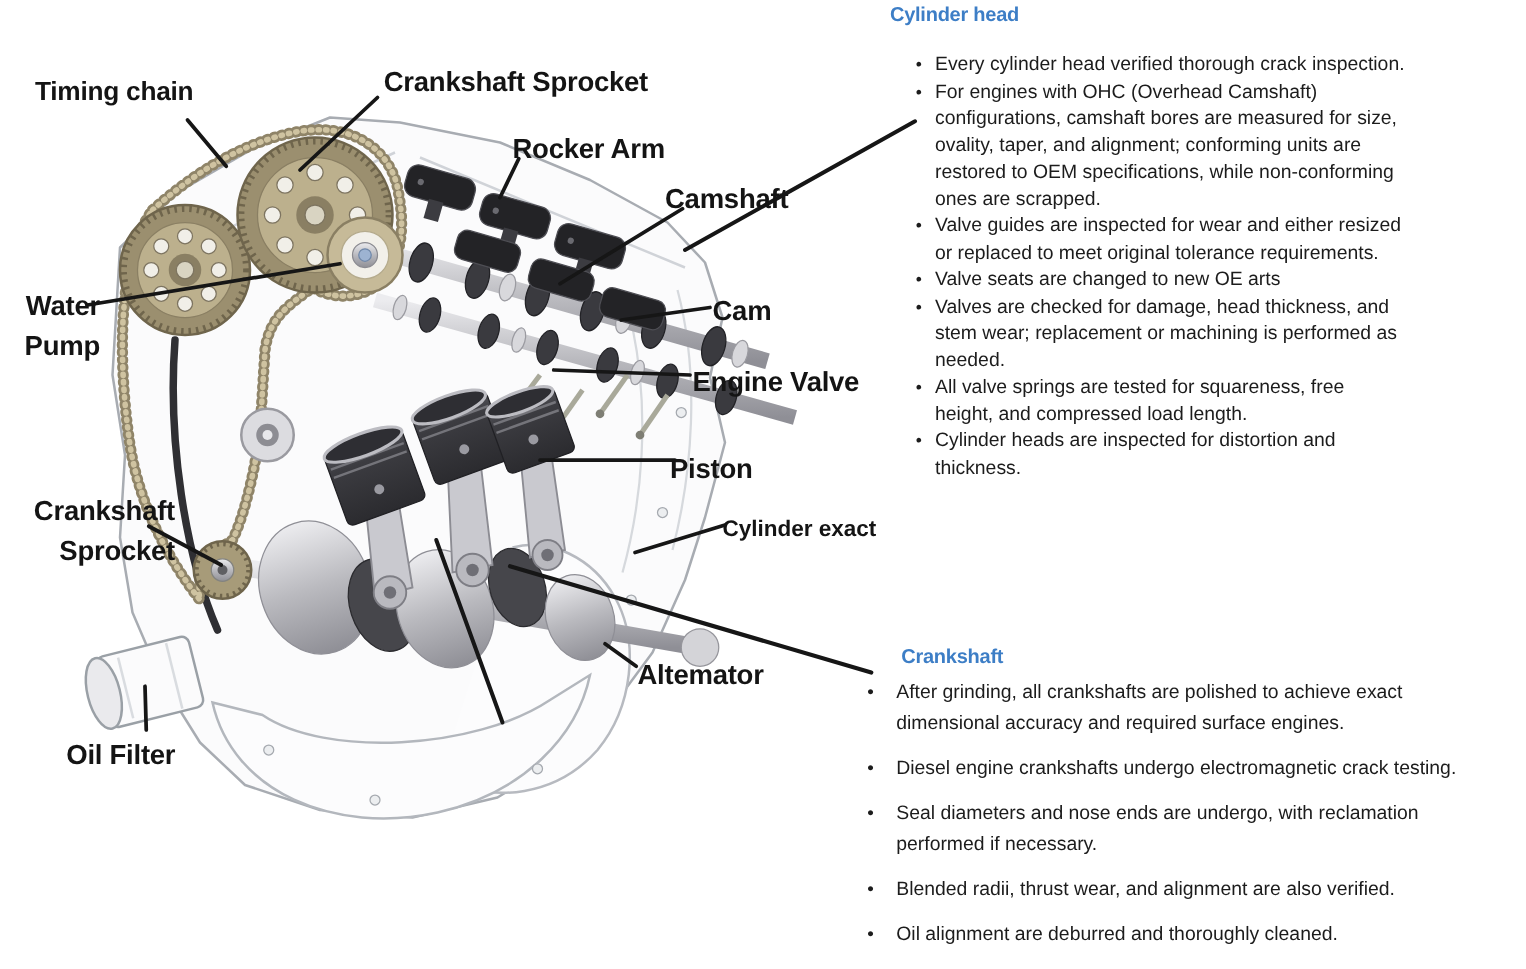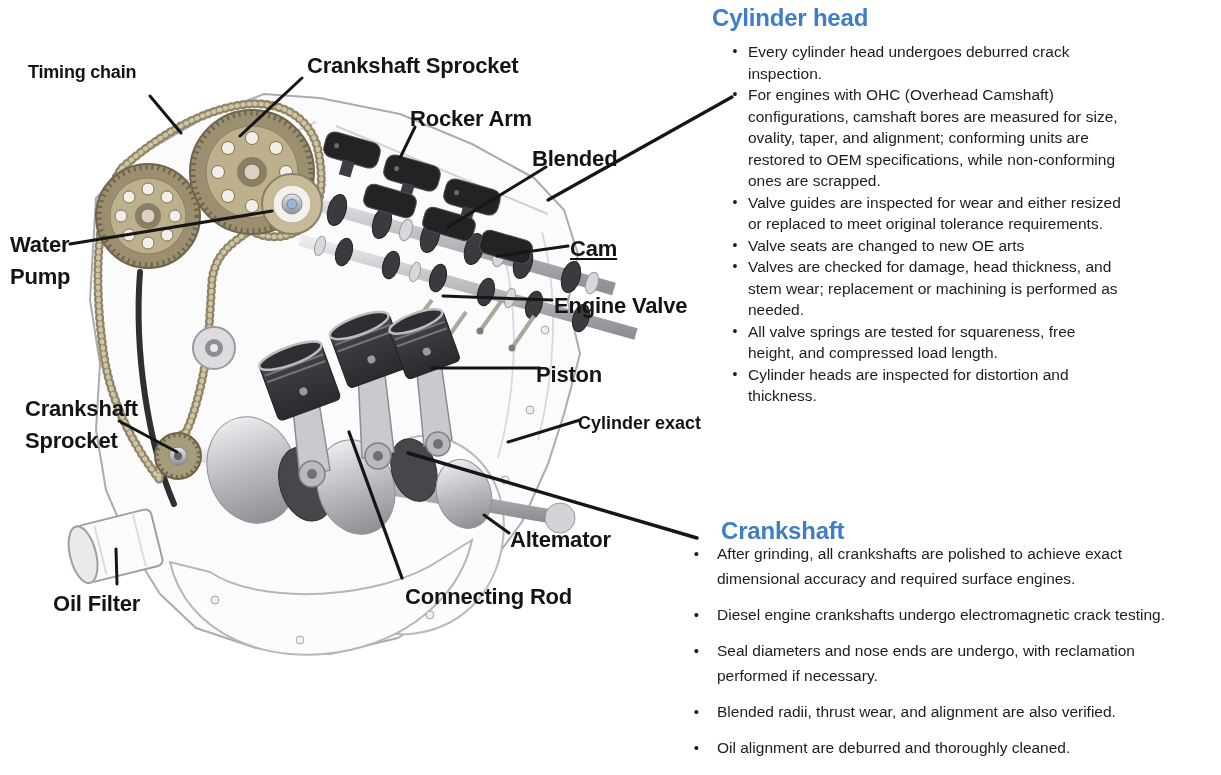--- a/index.html
+++ b/index.html
@@ -7,28 +7,28 @@
   html,body{margin:0;padding:0;background:#ffffff;}
   .stage{
     position:relative;width:1221px;height:775px;background:#fff;overflow:hidden;
     font-family:"Liberation Sans",sans-serif;color:var(--body);
   }
   
   .lbl{
     position:absolute;font-weight:bold;font-size:22px;line-height:1.45;
     color:var(--ink);white-space:nowrap;letter-spacing:-0.2px;
   }
-  .lbl.wrap{white-space:normal;line-height:1.45;}
+  .lbl.wrap{white-space:normal;line-height:1.45;text-align:right;}
   .diagram-title{
     position:absolute;left:163px;top:666px;font-size:29px;font-weight:bold;
     color:#1a1a1a;letter-spacing:-0.3px;white-space:nowrap;
   }
   
   .sec-heading{
-    position:absolute;font-size:24px;font-weight:bold;color:var(--accent);
+    position:absolute;font-size:16px;font-weight:bold;color:var(--accent);
     white-space:nowrap;letter-spacing:-0.2px;
   }
   ul.blist{list-style:none;margin:0;padding:0;position:absolute;}
   ul.blist li{display:flex;align-items:flex-start;}
   ul.blist .b{flex:0 0 auto;text-align:center;}
   ul.blist .t{flex:1 1 auto;}
   .ch-list{left:722px;top:41px;width:404px;font-size:15.5px;line-height:21.5px;}
   .ch-list .b{width:26px;font-size:14px;}
   .ch-list li.no-bullet .b{visibility:hidden;}
   .ck-list{left:676px;top:541px;width:514px;font-size:15.5px;line-height:25px;}
@@ -257,41 +257,40 @@
     <line x1="540" y1="368" x2="432" y2="368" stroke-width="3"></line>
     <line x1="580" y1="420" x2="508" y2="442" stroke-width="3"></line>
     <line x1="119" y1="421" x2="177" y2="452" stroke-width="3"></line>
     <line x1="116" y1="549" x2="117" y2="584" stroke-width="3"></line>
     <line x1="484" y1="515" x2="509" y2="533" stroke-width="3"></line>
     <line x1="349" y1="432" x2="402" y2="578" stroke-width="3.2"></line>
     <line x1="548" y1="200" x2="732" y2="97" stroke-width="3.2"></line>
     <line x1="408" y1="453" x2="697" y2="538" stroke-width="3.4"></line>
   </svg>
 
-  <div class="lbl" style="left:28px;top:59px;font-size:18px;">Timing chain</div>
+  <div class="lbl" style="left:28px;top:59px;font-size:21px;">Timing chain</div>
   <div class="lbl" style="left:307px;top:50px;">Crankshaft Sprocket</div>
   <div class="lbl" style="left:410px;top:103px;">Rocker Arm</div>
-  <div class="lbl" style="left:532px;top:143px;">Blended</div>
-  <div class="lbl" style="left:570px;top:233px;text-decoration:underline;">Cam</div>
+  <div class="lbl" style="left:532px;top:143px;">Camshaft</div>
+  <div class="lbl" style="left:570px;top:233px;">Cam</div>
   <div class="lbl" style="left:554px;top:290px;">Engine Valve</div>
   <div class="lbl wrap" style="left:10px;top:229px;width:70px;">Water Pump</div>
   <div class="lbl" style="left:536px;top:359px;">Piston</div>
   <div class="lbl" style="left:578px;top:410px;font-size:18px;letter-spacing:0;">Cylinder exact</div>
   <div class="lbl wrap" style="left:25px;top:393px;width:115px;">Crankshaft Sprocket</div>
   <div class="lbl" style="left:53px;top:588px;">Oil Filter</div>
   <div class="lbl" style="left:510px;top:524px;text-align:center;">Altemator</div>
-  <div class="lbl" style="left:405px;top:581px;">Connecting Rod</div>
 
 
   <div class="sec-heading" style="left:712px;top:4px;">Cylinder head</div>
 
   <ul class="blist ch-list">
     <li>
         <span class="b">•</span>
-        <span class="t">Every cylinder head undergoes deburred crack inspection.</span>
+        <span class="t">Every cylinder head verified thorough crack inspection.</span>
       </li>
     <li>
         <span class="b">•</span>
         <span class="t">For engines with OHC (Overhead Camshaft) configurations, camshaft bores are measured for size, ovality, taper, and alignment; conforming units are restored to OEM specifications, while non-conforming ones are scrapped.</span>
       </li>
     <li>
         <span class="b">•</span>
         <span class="t">Valve guides are inspected for wear and either resized or replaced to meet original tolerance requirements.</span>
       </li>
     <li>

